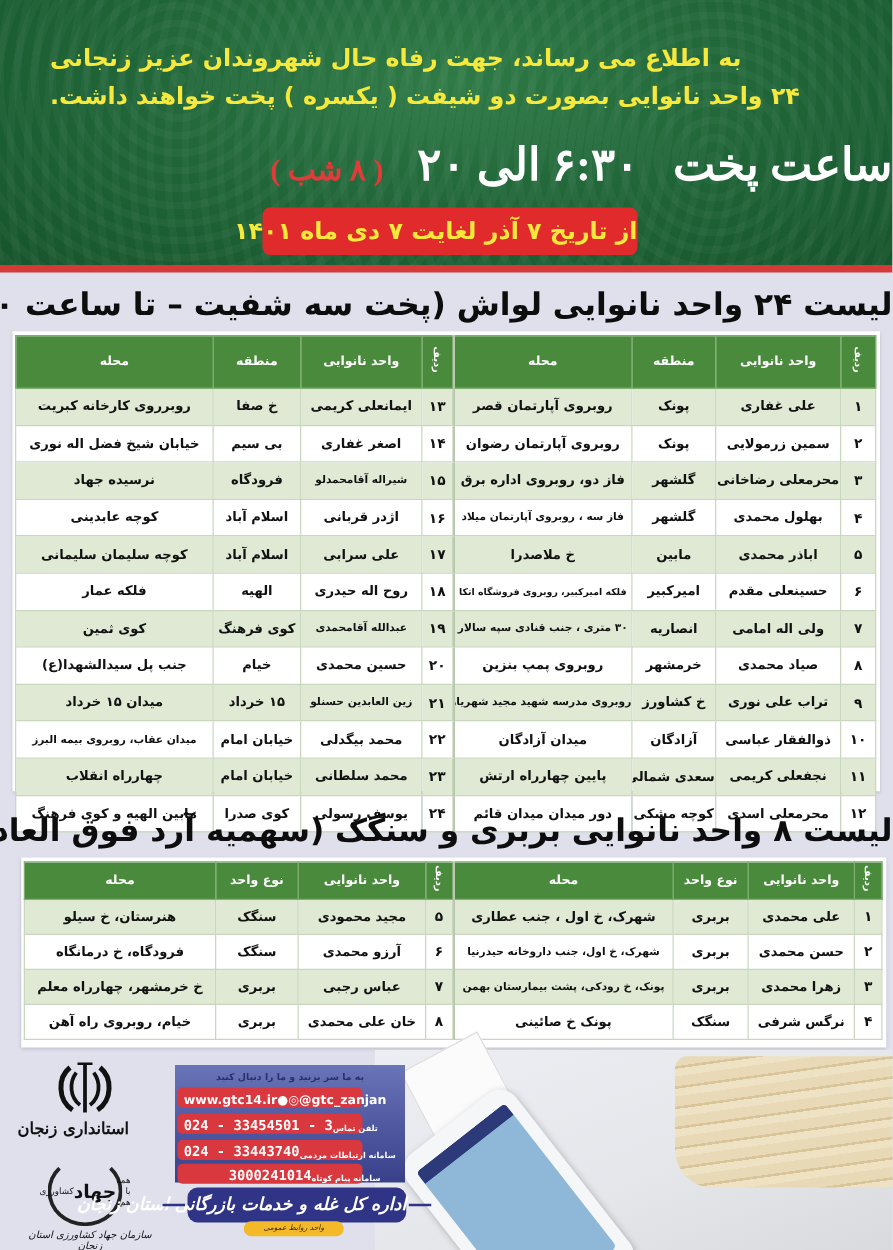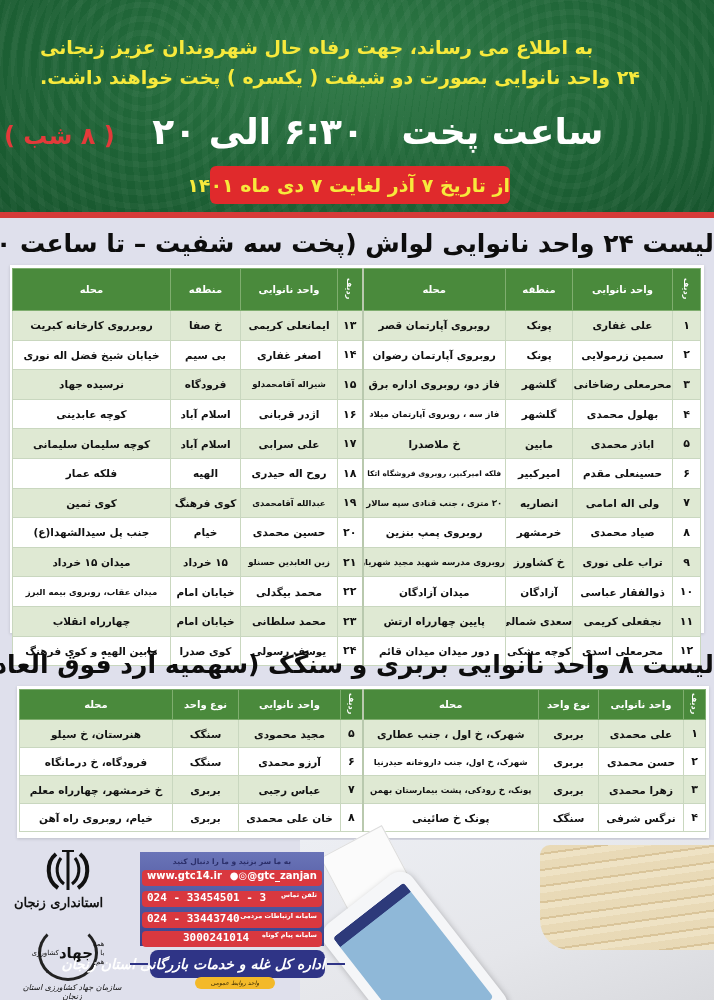--- a/index.html
+++ b/index.html
@@ -23,23 +23,24 @@
     background-image:
       repeating-radial-gradient(circle at 20% 30%, rgba(255,255,255,0.03) 0 6px, rgba(255,255,255,0) 6px 14px),
       repeating-radial-gradient(circle at 80% 60%, rgba(255,255,255,0.03) 0 6px, rgba(255,255,255,0) 6px 14px);
   }
   .intro {
     position: absolute; left: 40px; right: 40px; top: 18px;
     text-align: left; color: #f7e93c; font-weight: bold;
     font-size: 19px; line-height: 30px; margin-top: 14px;
   }
   .hours {
-    position: absolute; left: 4px; right: 0; top: 110px; text-align: left;
+    position: absolute; left: 16px; right: 0; top: 110px; text-align: right;
     color: #ffffff; font-weight: bold; font-size: 36px; line-height: 44px;
     white-space: nowrap;
+    font-family: Liberation Serif, serif;
   }
   .hours .night { color: #e33a3a; font-size: 24px; }
   .dates {
     position: absolute; left: 210px; width: 300px; top: 166px; height: 38px;
     background: #e02a2c; border-radius: 6px;
     color: #f7e93c; font-weight: bold; font-size: 19px; line-height: 38px;
     text-align: center; white-space: nowrap;
   }
 
   .section-title {
@@ -123,23 +124,23 @@
 
   .contact-panel {
     position: absolute; left: 140px; top: 852px; width: 184px; height: 94px;
     background: linear-gradient(180deg, #6a74b8 0%, #38408a 100%);
   }
   .contact-follow {
     position: absolute; left: 140px; top: 857px; width: 184px; text-align: center;
     font-size: 7.5px; font-weight: bold; color: #2b2f6a;
   }
   .contact-row {
-    position: absolute; left: 142px; width: 180px; height: 16px;
+    position: absolute; left: 142px; width: 148px; height: 16px;
     background: #d9383f; border-radius: 4px; color: #ffffff;
-    display: flex; align-items: flex-start; justify-content: space-between; padding: 0 5px;
+    display: flex; align-items: flex-end; justify-content: space-between; padding: 0 5px;
     direction: ltr; white-space: nowrap;
   }
   .contact-row .val { font-weight: bold; font-size: 11px; font-family: "DejaVu Sans Mono", monospace; }
   .contact-row .lbl { font-size: 6.5px; font-weight: bold; direction: rtl; }
   .contact-row .soc { font-weight: bold; font-size: 10px; }
   .r1 { top: 870px; } .r2 { top: 891px; } .r3 { top: 912px; } .r4 { top: 931px; padding-left: 41px; }
 
   .org-banner {
     position: absolute; left: 150px; top: 950px; width: 175px; height: 28px;
     background: #2f3486; border-radius: 8px; color: #ffffff;

